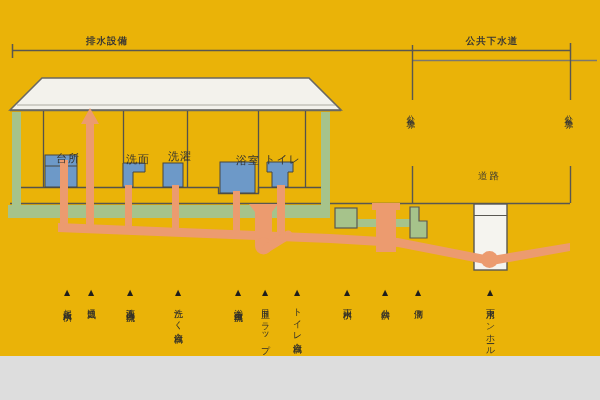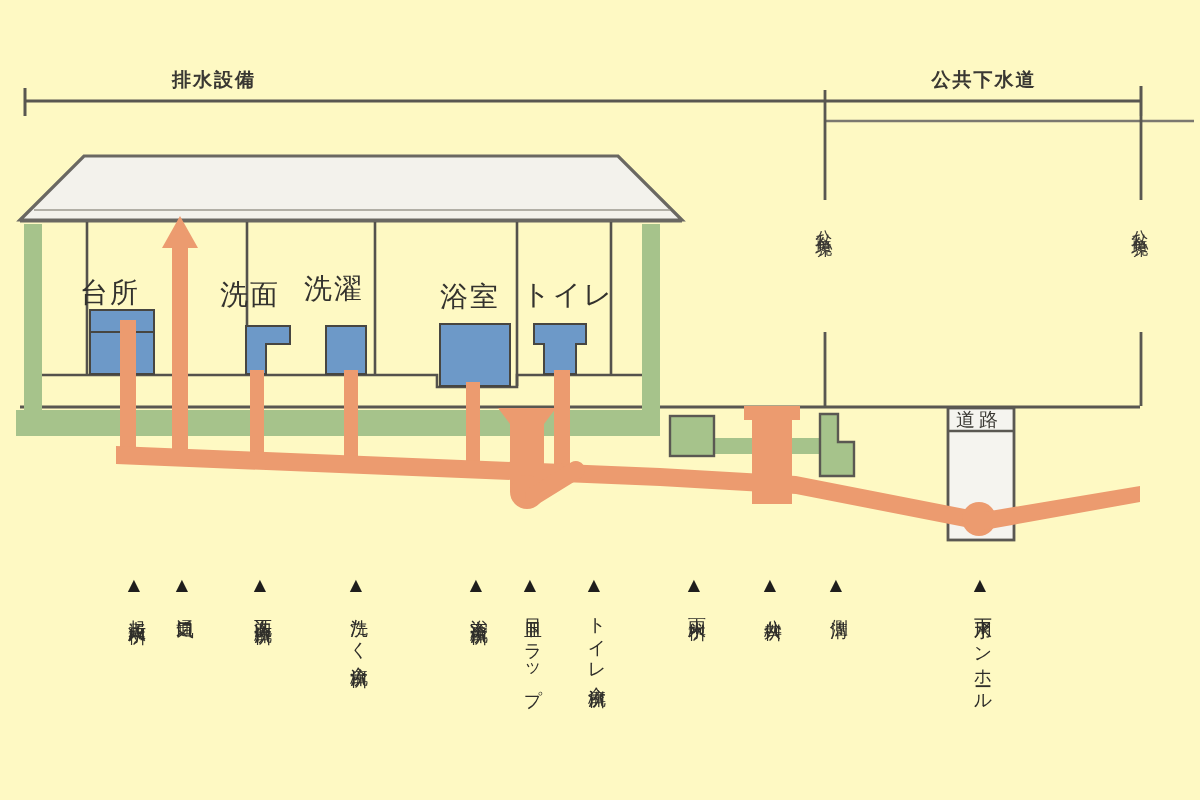--- a/index.html
+++ b/index.html
@@ -1,24 +1,24 @@
 <!DOCTYPE html>
 <html><head>
 <meta charset="utf-8">
 <style>
   html,body{margin:0;padding:0;background:#ddd;}
   .canvas{
-    position:relative;width:600px;height:400px;margin:0 auto;
-    background:#fef9c3;overflow:hidden;
+    position:relative;width:600px;height:356px;margin:0 auto;
+    background:#eab308;overflow:hidden;
     font-family:"DejaVu Sans",sans-serif;color:#3f3d38;
   }
   .canvas svg{position:absolute;left:0;top:0;}
   .lbl{position:absolute;white-space:nowrap;line-height:1.1;}
   .title{font-size:9.5px;letter-spacing:1px;font-weight:bold;color:#3a3833;text-align:center;}
-  .room{font-size:14px;letter-spacing:1px;color:#33322e;text-align:left;width:40px;}
+  .room{font-size:11px;letter-spacing:1px;color:#33322e;text-align:right;width:40px;margin-top:13px;}
   .vlabel{
     writing-mode:vertical-rl;text-orientation:mixed;
     font-size:8.5px;letter-spacing:2px;color:#3a3833;
   }
   .road{font-size:9.5px;letter-spacing:2px;color:#3a3833;}
   .legend-item{
     position:absolute;top:289px;width:20px;
     display:flex;flex-direction:column;align-items:center;
   }
   .tri{font-size:8px;color:#1f1e1c;line-height:1;}
@@ -118,21 +118,21 @@
       <polygon points="492,256 570,243 570,251 492,265"></polygon>
     </g>
   </svg>
 
   <div class="lbl title" style="left:77px;top:36px;width:60px;">排水設備</div>
   <div class="lbl title" style="left:457px;top:36px;width:70px;">公共下水道</div>
 
   <div class="lbl vlabel" style="left:406px;top:108px;">公私境界</div>
   <div class="lbl vlabel" style="left:564px;top:108px;">公私境界</div>
 
-  <div class="lbl road" style="left:478px;top:171px;margin-top:35px;">道路</div>
+  <div class="lbl road" style="left:478px;top:171px;">道路</div>
 
   <div class="lbl room" style="left:40px;top:140px;">台所</div>
   <div class="lbl room" style="left:110px;top:141px;">洗面</div>
   <div class="lbl room" style="left:152px;top:138px;">洗濯</div>
   <div class="lbl room" style="left:220px;top:142px;">浴室</div>
   <div class="lbl room" style="left:261px;top:141px;">トイレ</div>
 
   <div class="legend-item" style="left:57px;">
     <span class="tri">▲</span>
     <span class="legend-text">起点汚水桝</span>

